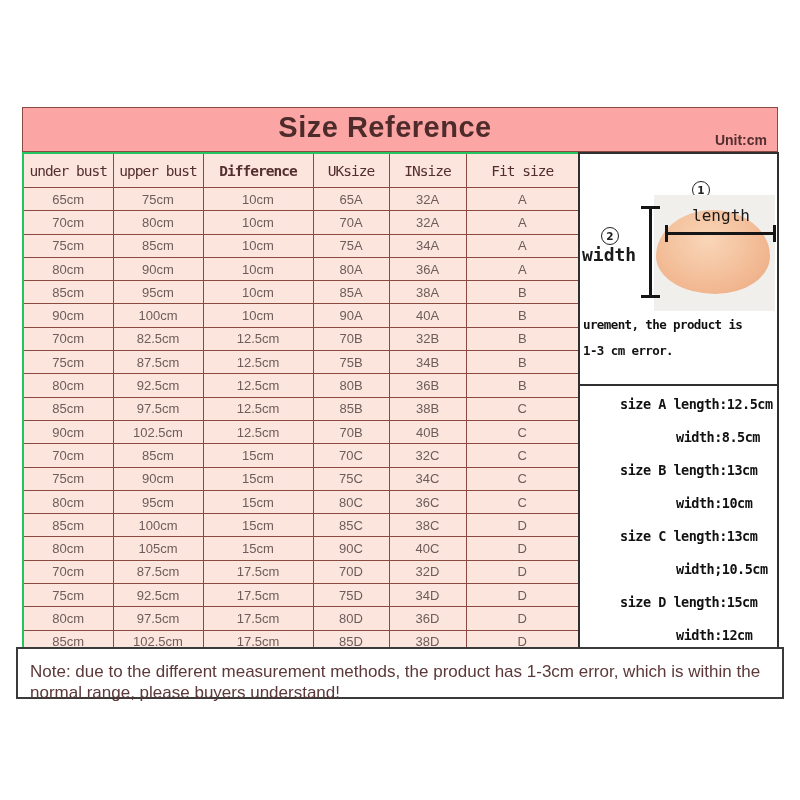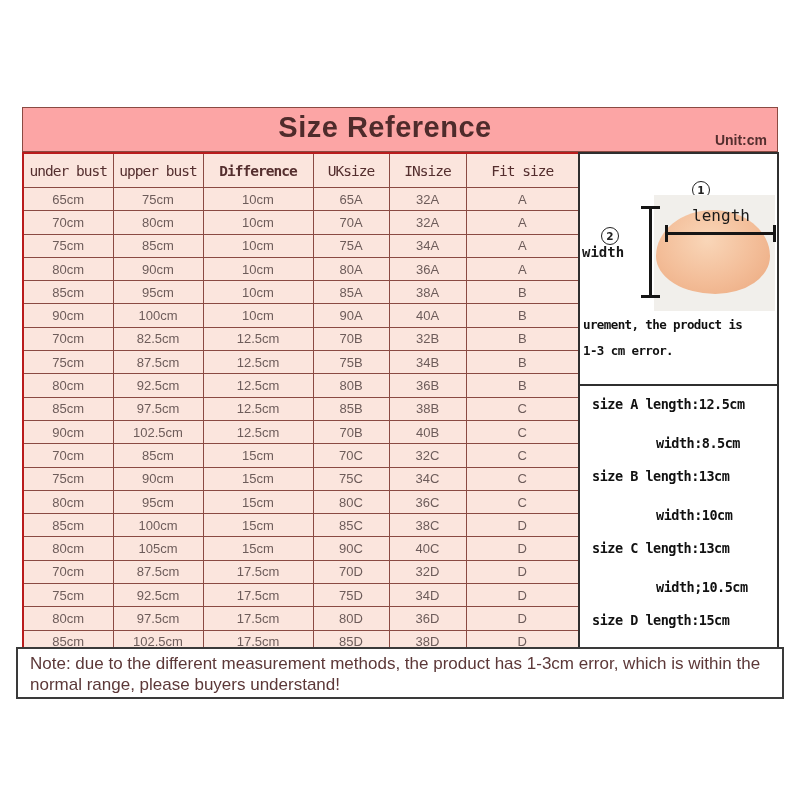--- a/index.html
+++ b/index.html
@@ -9,21 +9,21 @@
   
   .band{position:absolute;left:22px;top:107px;width:756px;height:45px;
         background:#fca5a5;border:1px solid #8a4a42;box-sizing:border-box;}
   .band-title{position:absolute;left:0;right:30px;top:3px;text-align:center;
         font-size:29px;font-weight:600;color:#4e2b2b;letter-spacing:.5px;}
   .band-unit{position:absolute;right:10px;bottom:3px;font-size:14px;
         font-weight:600;color:#542e2e;}
 
   
   .tablewrap{position:absolute;left:22px;top:152px;width:558px;height:496px;overflow:hidden;}
-  table{border-collapse:collapse;table-layout:fixed;width:556px;border:2px solid #b91c1c;}
+  table{border-collapse:collapse;table-layout:fixed;width:556px;border:2px solid #22c55e;}
   col.c1,col.c2{width:90px;} col.c3{width:110px;} col.c4{width:76px;}
   col.c5{width:77px;} col.c6{width:113px;}
   th,td{border:1px solid #8a4a42;background:#fbe5dd;text-align:center;overflow:hidden;}
   th{height:31px;font-family:"DejaVu Sans Mono",monospace;font-weight:normal;
      font-size:14.5px;color:#542e2e;letter-spacing:-1px;}
   th:nth-child(3){font-weight:bold;}
   td{height:20.3px;font-size:13px;color:#6d5c5a;}
 
   
   .panel{position:absolute;left:578px;top:152px;width:201px;height:497px;
@@ -38,36 +38,36 @@
   .photo{position:absolute;left:74px;top:41px;width:121px;height:116px;background:#f1efeb;}
   .boob{position:absolute;left:2px;top:15px;width:114px;height:84px;
         border-radius:50% 50% 48% 52% / 55% 55% 45% 45%;
         background:radial-gradient(ellipse at 45% 36%,#f9d6b8 0%,#f3bd98 55%,#eba87e 100%);}
   .len-label{position:absolute;left:86px;top:52px;width:110px;text-align:center;
         font-family:"DejaVu Sans Mono",monospace;font-weight:normal;font-size:16px;color:#1a1a1a;}
   .hline{position:absolute;left:85px;top:78px;width:111px;height:3px;background:#151515;}
   .hcap-l{position:absolute;left:85px;top:71px;width:3px;height:17px;background:#151515;}
   .hcap-r{position:absolute;left:193px;top:71px;width:3px;height:17px;background:#151515;}
   .wid-label{position:absolute;left:2px;top:90px;font-family:"DejaVu Sans Mono",monospace;
-        font-weight:bold;font-size:14px;color:#1a1a1a;}
+        font-weight:bold;font-size:18px;color:#1a1a1a;}
   .vline{position:absolute;left:69px;top:52px;width:3px;height:92px;background:#151515;}
   .vcap-t{position:absolute;left:61px;top:52px;width:19px;height:3px;background:#151515;}
   .vcap-b{position:absolute;left:61px;top:141px;width:19px;height:3px;background:#151515;}
   .panel-note{position:absolute;left:3px;top:158px;font-family:"DejaVu Sans Mono",monospace;
         font-weight:bold;font-size:12.5px;line-height:26px;color:#111;letter-spacing:-.6px;}
   .divider{position:absolute;left:0;top:230px;width:100%;height:2px;background:#2f2f2f;}
   .sizes{position:absolute;left:0;top:234px;width:100%;}
   .size-l1,.size-l2{height:33px;line-height:33px;font-family:"DejaVu Sans Mono",monospace;
         font-weight:bold;font-size:13.5px;color:#111;letter-spacing:-.5px;}
-  .size-l1{padding-left:12px;}
-  .size-l2{padding-left:76px;margin-top:6px;}
+  .size-l1{padding-left:40px;}
+  .size-l2{padding-left:96px;}
 
   
   .footer{position:absolute;left:16px;top:647px;width:768px;height:52px;background:#fff;
-        border:2px solid #3a3a3a;box-sizing:border-box;padding:4px 12px;
+        border:2px solid #3a3a3a;box-sizing:border-box;padding:12px 12px;
         font-size:17px;line-height:21px;color:#5c3838;}
 </style>
 </head>
 <body>
 
 <div class="stage">
 
   <div class="band">
     <div class="band-title">Size Reference</div>
     <div class="band-unit">Unit:cm</div>

